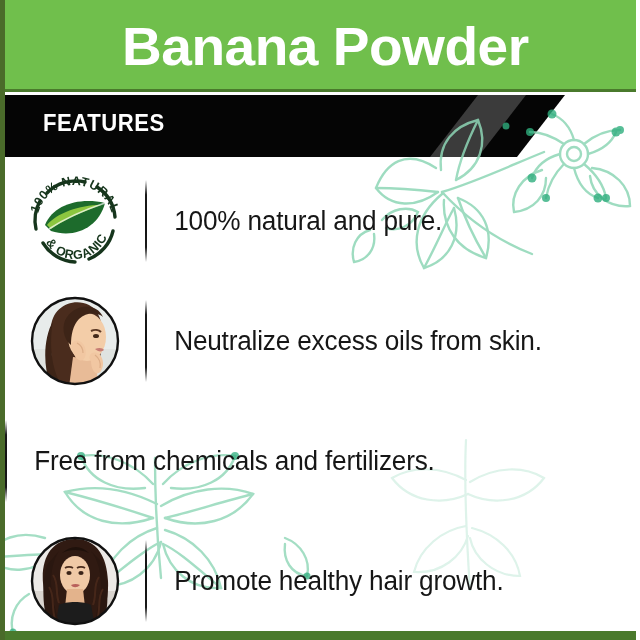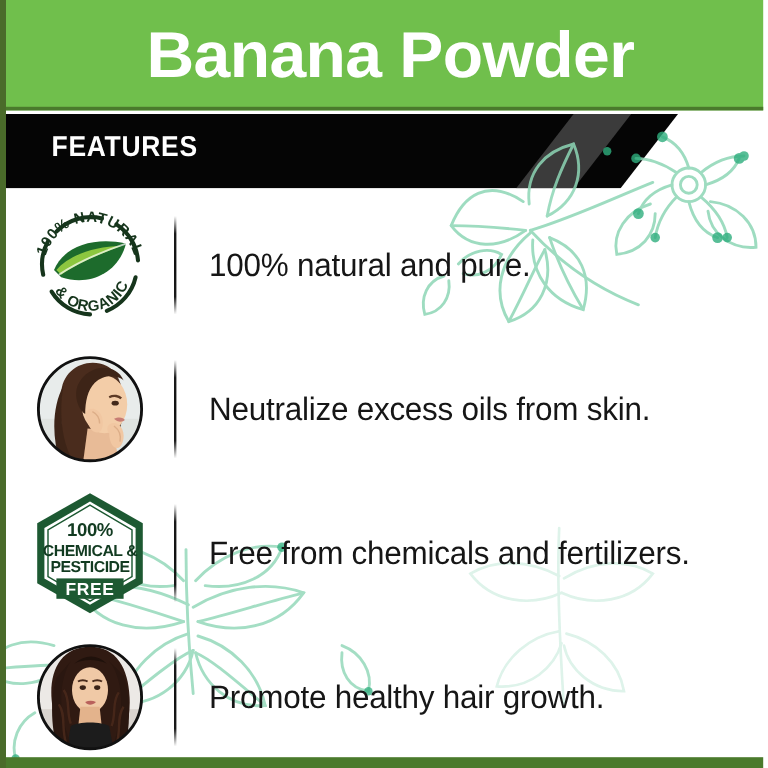--- a/index.html
+++ b/index.html
@@ -317,34 +317,20 @@
           <path d="M66 60 C70 63 72 68 71 73" stroke="#ddae88" stroke-width="1.2" fill="none"></path>
         </g>
         <circle cx="46" cy="46" r="43" fill="none" stroke="#111111" stroke-width="2.4"></circle>
       </svg>
     </div>
     <div class="divider"></div>
     <div class="text-cell">Neutralize excess oils from skin.</div>
   </div>
 
   <div class="feature-row row2">
-    <div class="icon-cell">
-      <svg class="badge-svg" width="104" height="104" viewBox="0 0 104 104">
-        <polygon points="52,2 96,27 96,77 52,102 8,77 8,27" fill="#1d5932"></polygon>
-        <polygon points="52,9 90,31 90,73 52,95 14,73 14,31" fill="#ffffff"></polygon>
-        <polygon points="52,12 87,32.5 87,71.5 52,92 17,71.5 17,32.5" fill="#ffffff" stroke="#1d5932" stroke-width="1.2"></polygon>
-        <g font-family="'Liberation Sans',sans-serif" font-weight="700" fill="#123b21" text-anchor="middle">
-          <text x="52" y="38" font-size="15.5" letter-spacing="-0.3">100%</text>
-          <text x="52" y="54" font-size="13.2" letter-spacing="-0.4">CHEMICAL &amp;</text>
-          <text x="52" y="68" font-size="13.2" letter-spacing="-0.4">PESTICIDE</text>
-        </g>
-        <rect x="24" y="73" width="56" height="17" fill="#1d5932"></rect>
-        <text x="52" y="86.5" font-family="'Liberation Sans',sans-serif" font-size="14.5" font-weight="700" fill="#ffffff" text-anchor="middle" letter-spacing="0.5">FREE</text>
-      </svg>
-    </div>
     <div class="divider"></div>
     <div class="text-cell">Free from chemicals and fertilizers.</div>
   </div>
 
   <div class="feature-row row3">
     <div class="icon-cell">
       <svg class="badge-svg" width="92" height="92" viewBox="0 0 92 92">
         <defs>
           <clipPath id="circ2">
               <circle cx="46" cy="46" r="43"></circle>

